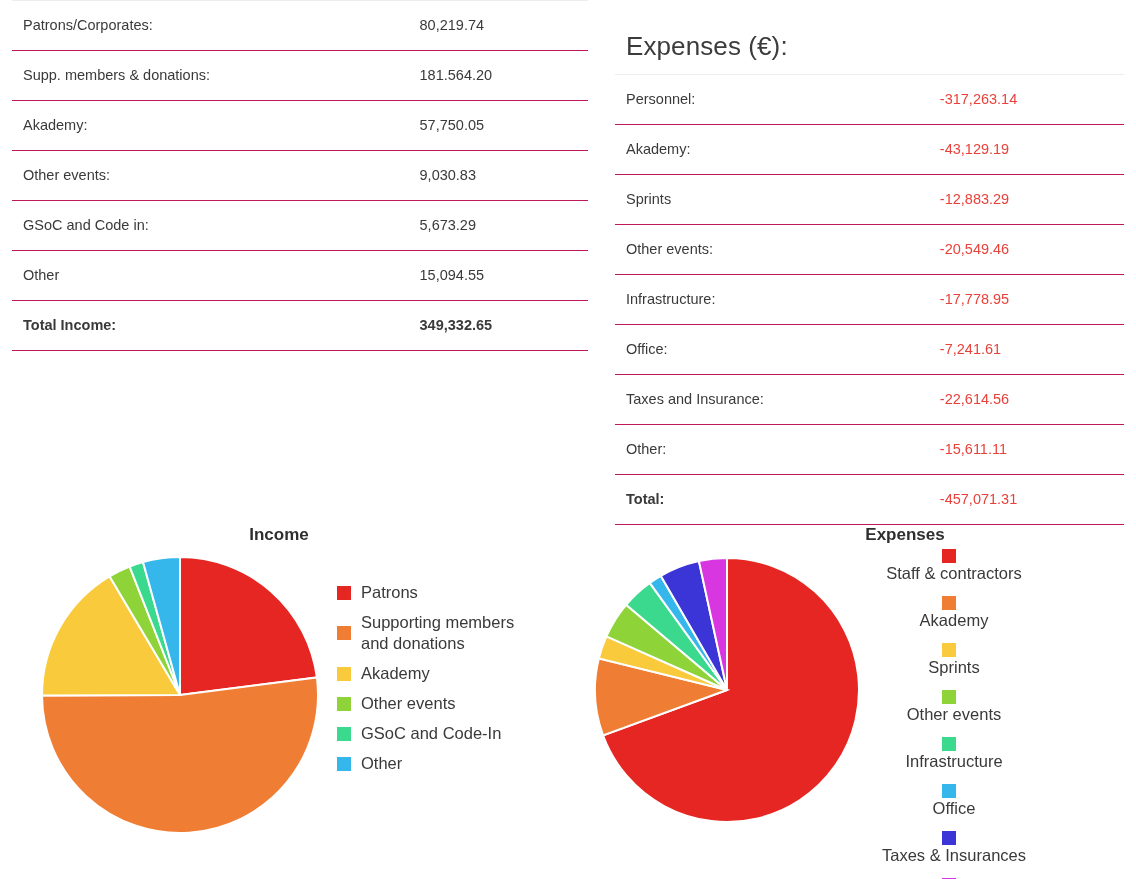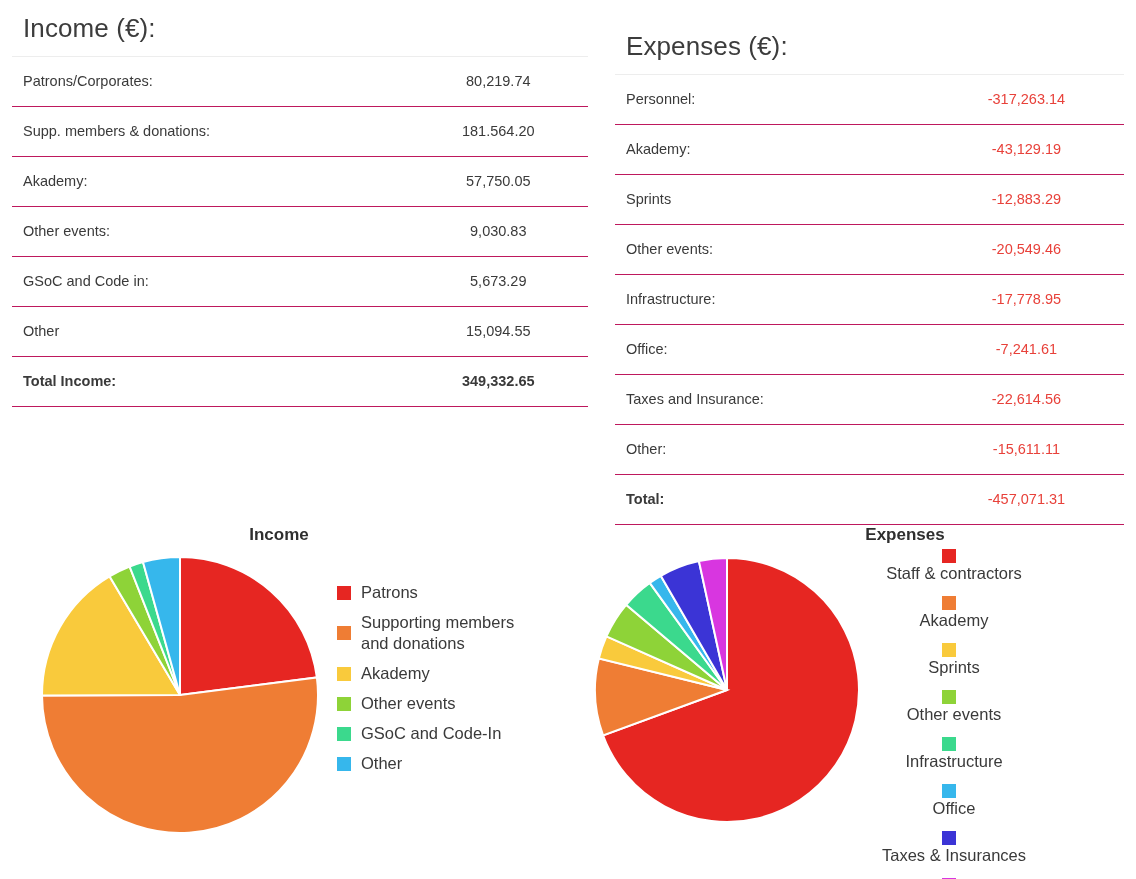--- a/index.html
+++ b/index.html
@@ -46,21 +46,21 @@
   .fin-table tr { border-bottom: 1px solid #be185d; }
   .fin-table td {
     font-size: 14.5px;
     line-height: 18px;
     padding: 15px 11px 16px 11px;
     color: #3a3a3a;
     font-weight: 400;
     vertical-align: middle;
   }
   .fin-table td.label { text-align: left; }
-  .fin-table td.value { text-align: center; white-space: nowrap; }
+  .fin-table td.value { text-align: left; white-space: nowrap; }
   .fin-table tr.total td { font-weight: 700; }
   .fin-table td.neg { color: #e8413a; }
   .fin-table tr.total td.neg { color: #e8413a; font-weight: 400; }
 
   
   .charts {
     display: flex;
     width: 1136px;
     justify-content: flex-end;
   }
@@ -118,21 +118,20 @@
     font-weight: 400;
     white-space: pre-line;
   }
 </style>
 </head>
 <body>
 
 <div class="tables">
 
   <div class="table-col income">
-    <h2 class="section-title">Income (€):</h2>
     <table class="fin-table">
       <tbody id="income-rows">
           <tr>
             <td class="label">Patrons/Corporates:</td>
             <td class="value">80,219.74</td>
           </tr>
           <tr>
             <td class="label">Supp. members &amp; donations:</td>
             <td class="value">181.564.20</td>
           </tr>

